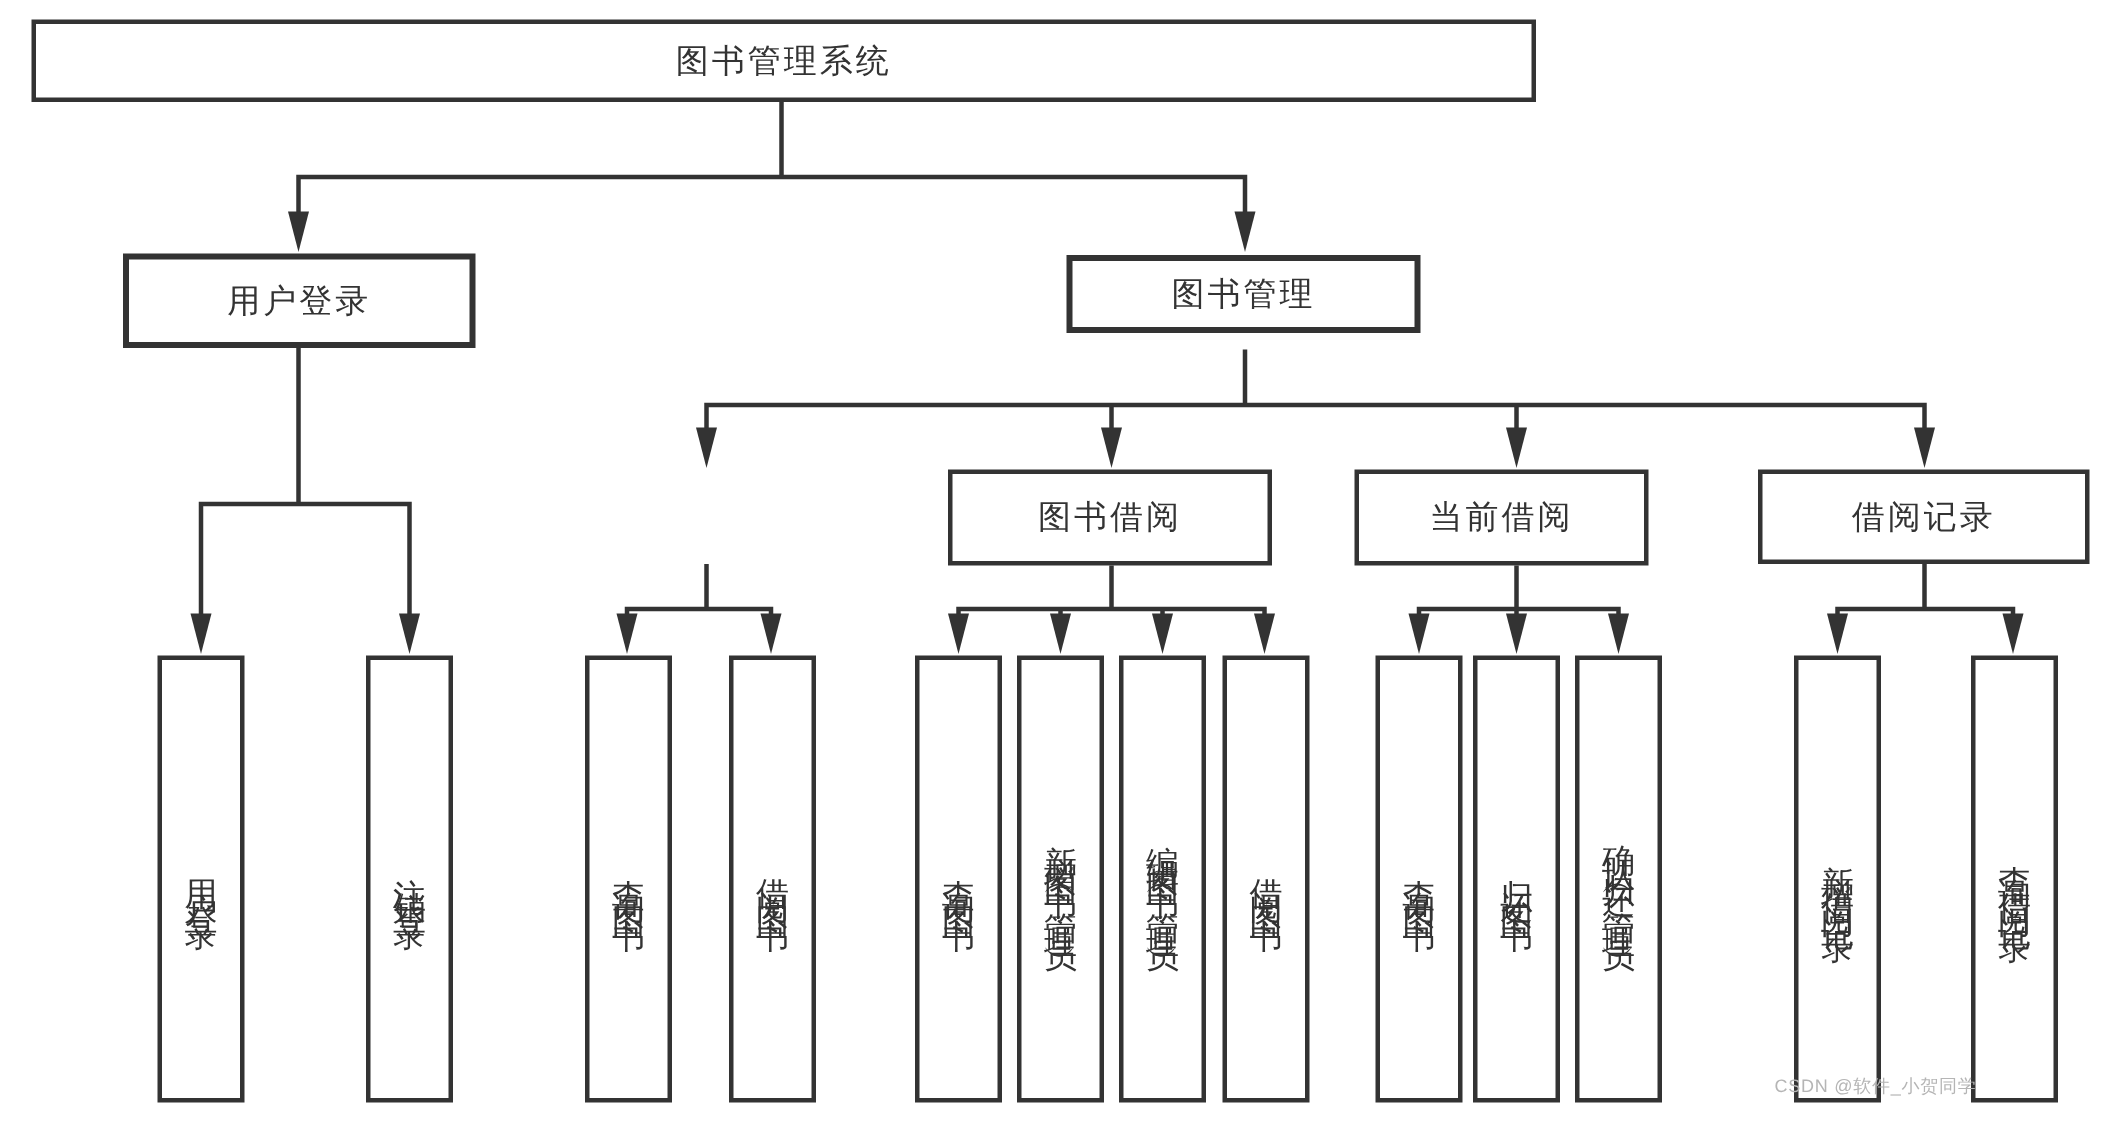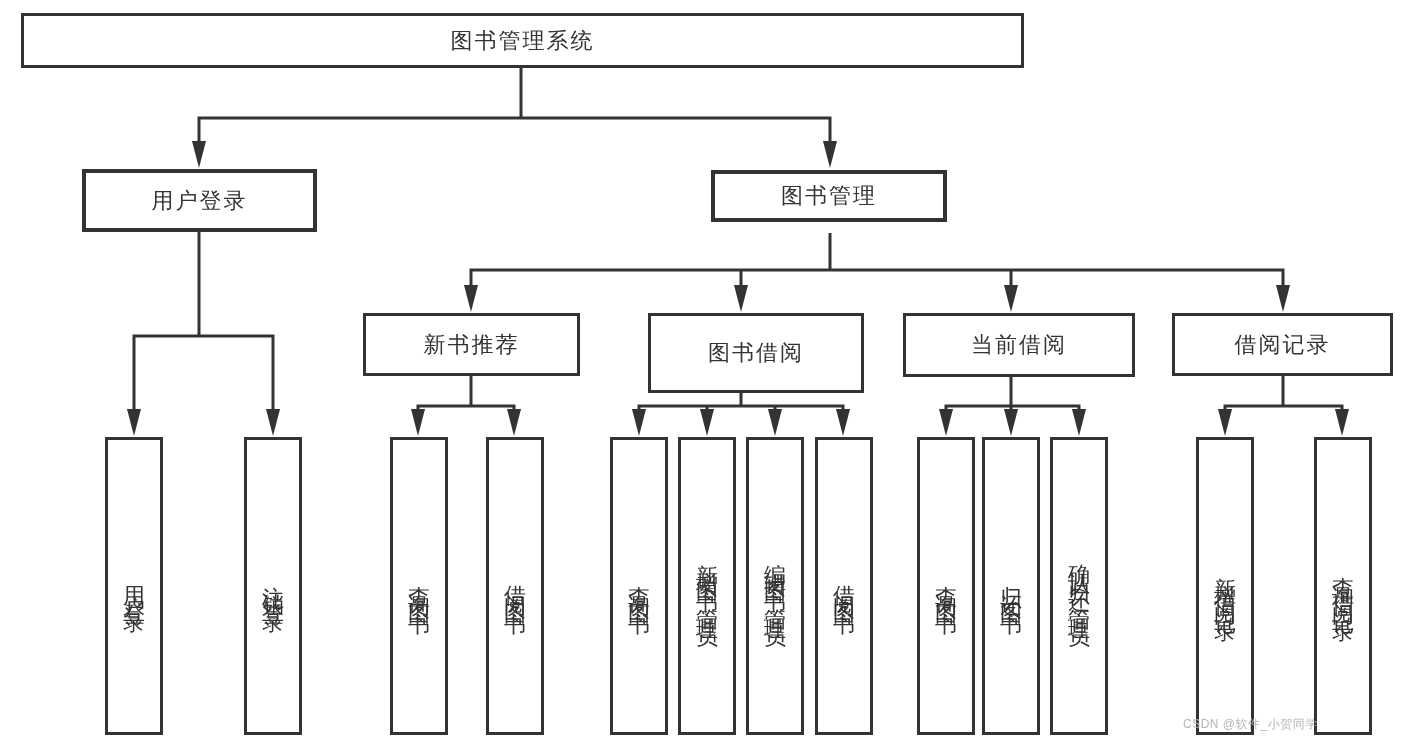--- a/index.html
+++ b/index.html
@@ -135,27 +135,24 @@
     <span class="label">图书管理系统</span>
   </div>
 
   <div class="box box-h lvl2" style="left:82px; top:169px; width:235px; height:63px;">
     <span class="label">用户登录</span>
   </div>
   <div class="box box-h lvl2" style="left:711px; top:170px; width:236px; height:52px;">
     <span class="label">图书管理</span>
   </div>
 
-  <div class="box box-h" style="left:363px; top:313px; width:217px; height:63px;">
-    <span class="label">新书推荐</span>
-  </div>
-  <div class="box box-h" style="left:648px; top:313px; width:216px; height:80px;">
+  <div class="box box-h" style="left:632px; top:313px; width:216px; height:64px;">
     <span class="label">图书借阅</span>
   </div>
-  <div class="box box-h" style="left:903px; top:313px; width:232px; height:64px;text-align:right;">
+  <div class="box box-h" style="left:903px; top:313px; width:196px; height:64px;text-align:right;">
     <span class="label">当前借阅</span>
   </div>
   <div class="box box-h" style="left:1172px; top:313px; width:221px; height:63px;">
     <span class="label">借阅记录</span>
   </div>
 
   <div class="box box-v" style="left:105px; top:437px; width:58px; height:298px;">
     <span class="label">用户登录</span>
   </div>
   <div class="box box-v" style="left:244px; top:437px; width:58px; height:298px;">

